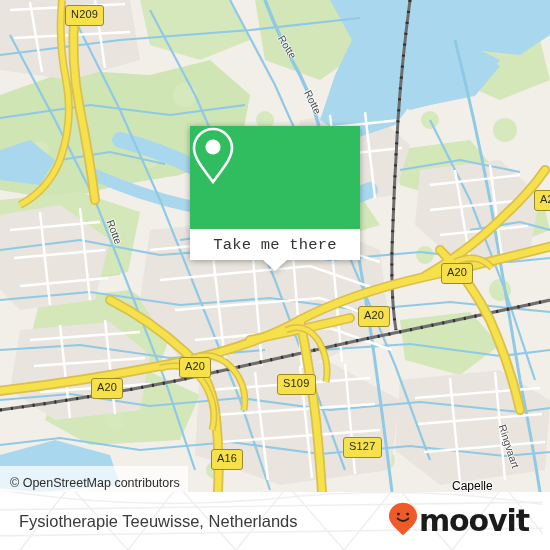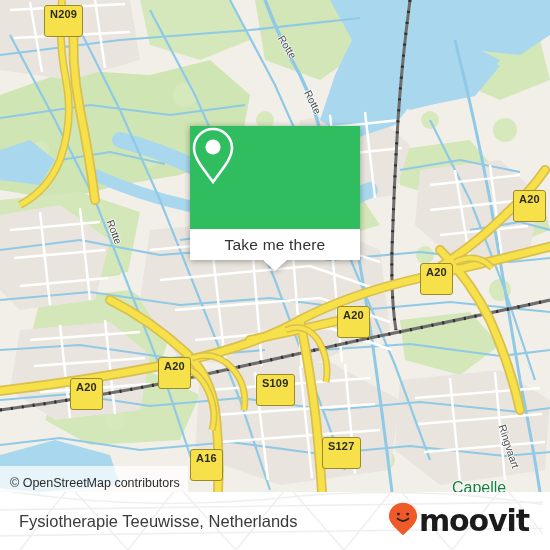--- a/index.html
+++ b/index.html
@@ -15,58 +15,59 @@
   #map svg{position:absolute;left:0;top:0;}
 
   
   .shield{
     position:absolute;
     background:#f7e14a;
     border:1px solid #9a8b28;
     border-radius:3px;
     color:#2b2b22;
     font-size:11px;
-    font-weight:bold;
+    font-weight:normal;
     line-height:1;
-    padding:3px 5px 16px 5px;
+    padding:3px 5px 5px 5px;
     letter-spacing:.2px;
     white-space:nowrap;
     font-family:"Liberation Sans", sans-serif;
+    margin-left:21px;
   }
 
   
   .maplabel{
     position:absolute;
     color:#5a5a5a;
     font-size:11px;
     white-space:nowrap;
     text-shadow:
       1px 0 0 rgba(255,255,255,.9),-1px 0 0 rgba(255,255,255,.9),
       0 1px 0 rgba(255,255,255,.9),0 -1px 0 rgba(255,255,255,.9);
     font-family:"Liberation Sans", sans-serif;
   }
   .maplabel.river{color:#4a4a4a;font-size:10.5px;}
-  .maplabel.place{color:#15803d;font-size:16px;}
+  .maplabel.place{color:#000000;font-size:12px;}
 
   
   #popup{
     position:absolute;left:190px;top:126px;width:170px;
     filter:drop-shadow(0 1px 3px rgba(0,0,0,.35));
   }
   #popup .green{
     background:#2fbd60;height:103px;width:100%;
     display:flex;align-items:center;justify-content:center;
   }
   #popup .white{
     background:#ffffff;height:31px;width:100%;
     display:flex;align-items:center;justify-content:center;
   }
   #popup .cta{
     color:#333333;font-size:15.5px;letter-spacing:.2px;
-    font-family:Liberation Sans, sans-serif;
+    font-family:Liberation Mono, monospace;
   }
   #popup .tail{
     position:absolute;left:50%;top:134px;margin-left:-12px;
     width:0;height:0;
     border-left:12px solid transparent;
     border-right:12px solid transparent;
     border-top:11px solid #ffffff;
   }
 
   

